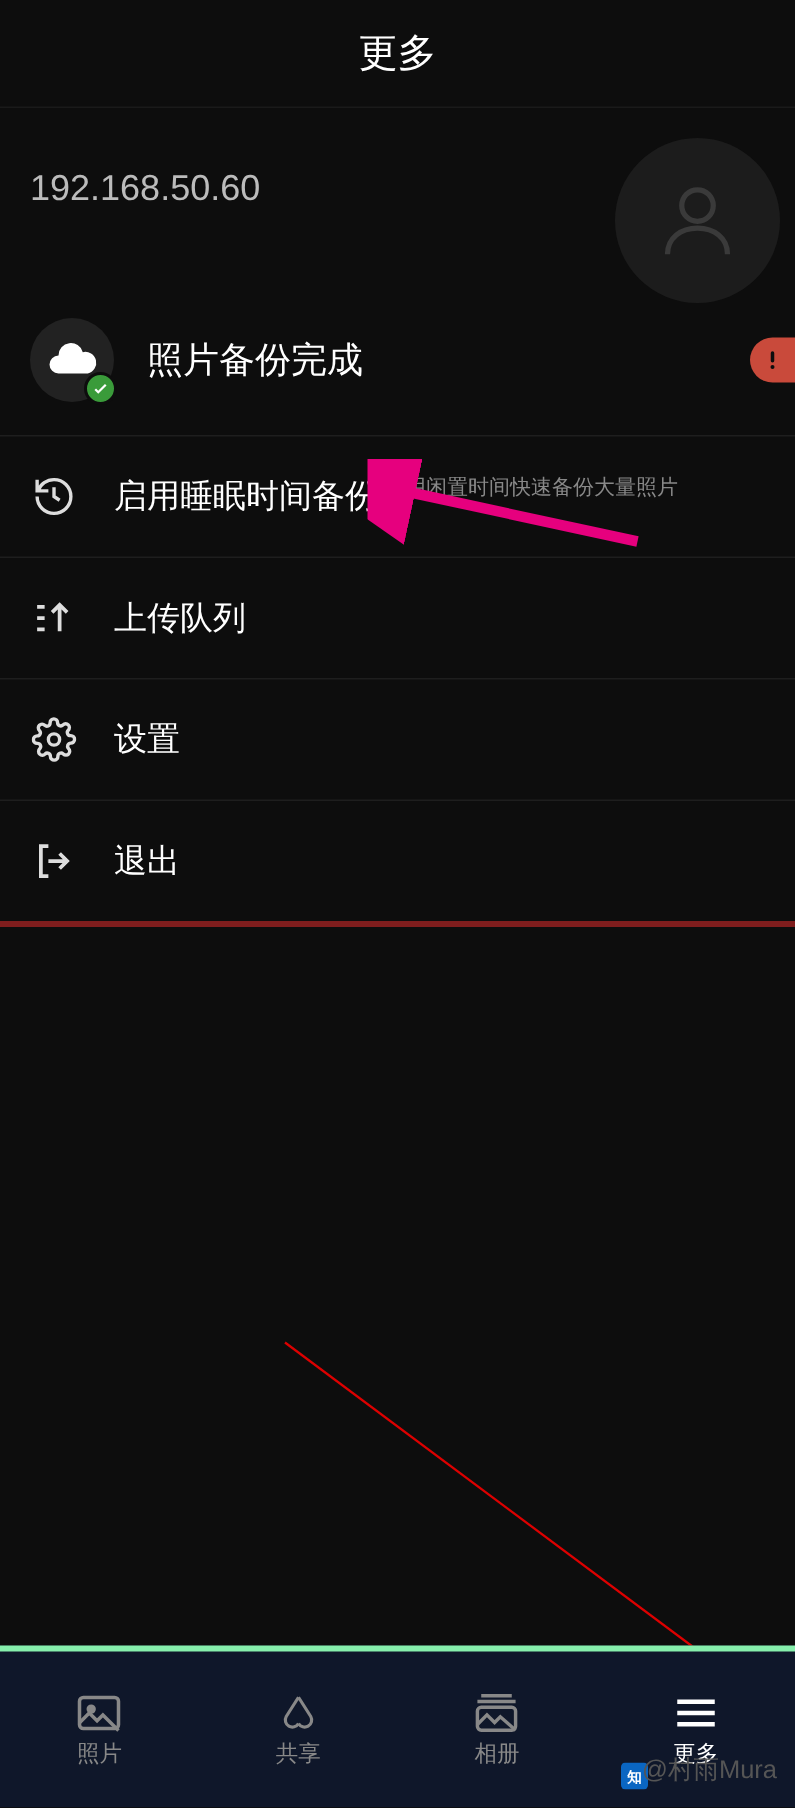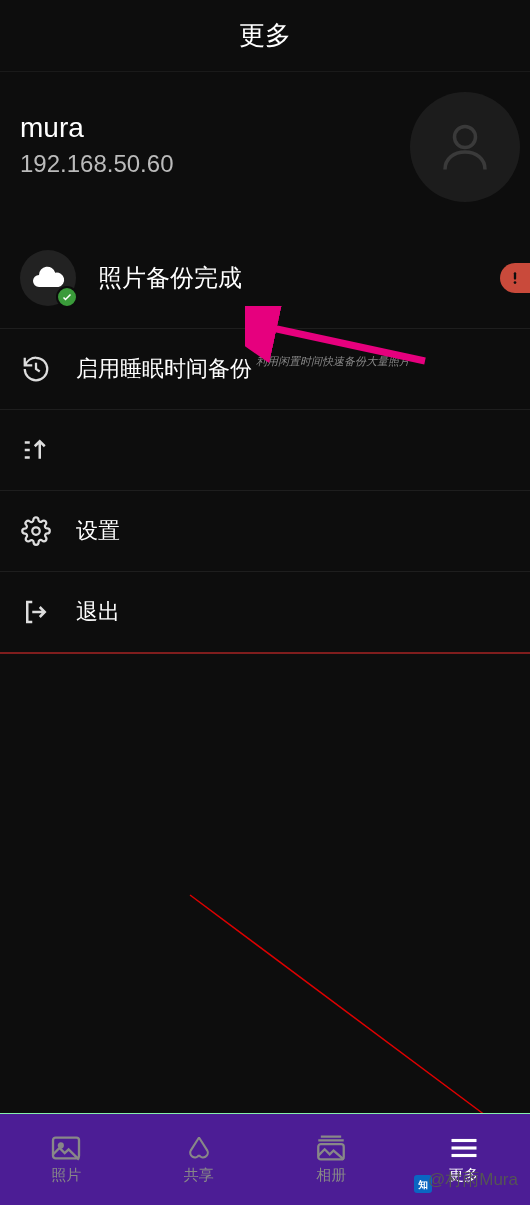--- a/index.html
+++ b/index.html
@@ -90,30 +90,30 @@
   .list-item {
     display: flex;
     align-items: center;
     padding: 24px 20px;
     gap: 24px;
     border-top: 1px solid #1e1e1e;
   }
   .list-icon { width: 32px; height: 32px; flex-shrink: 0; display:flex; align-items:center; justify-content:center; }
   .list-text { display: flex; flex-direction: row; gap: 4px; }
   .list-title { font-size: 22px; color: #fff; }
-  .list-sub { font-size: 11px; color: #888; font-style: italic; }
+  .list-sub { font-size: 14px; color: #888; }
   .bottom-nav {
     position: absolute;
     bottom: 0;
     left: 0;
     right: 0;
-    height: 92px;
-    background: #4c1d95;
-    display: flex;
-    border-top: 1px solid #86efac;
+    height: 108px;
+    background: #0f172a;
+    display: flex;
+    border-top: 4px solid #86efac;
   }
   .nav-item {
     flex: 1;
     display: flex;
     flex-direction: column;
     align-items: center;
     justify-content: center;
     gap: 4px;
     color: #888;
     position: relative;
@@ -150,21 +150,20 @@
 </style>
 </head>
 <body>
 
 <div class="header">
   <div class="header-title">更多</div>
 </div>
 
 <div class="profile">
   <div class="profile-text">
-    <div class="profile-name">mura</div>
     <div class="profile-ip">192.168.50.60</div>
   </div>
   <div class="avatar">
     <svg width="60" height="60" viewBox="0 0 24 24" fill="none" stroke="#3a3a3a" stroke-width="1.4">
       <circle cx="12" cy="8" r="4.2"></circle>
       <path d="M4 21c0-4.4 3.6-7 8-7s8 2.6 8 7"></path>
     </svg>
   </div>
 </div>
 
@@ -201,35 +200,38 @@
   </div>
 </div>
 
 <div class="list-item">
   <div class="list-icon">
     <svg width="30" height="30" viewBox="0 0 24 24" fill="none" stroke="#ddd" stroke-width="2">
       <path d="M3 6h4M3 12h4M3 18h4"></path>
       <path d="M15 19V5M11 9l4-4 4 4"></path>
     </svg>
   </div>
+  <div class="list-text">
+    <div class="list-title">上传队列</div>
+  </div>
 </div>
 
 <div class="list-item">
   <div class="list-icon">
     <svg width="30" height="30" viewBox="0 0 24 24" fill="none" stroke="#ddd" stroke-width="1.8">
       <circle cx="12" cy="12" r="3"></circle>
       <path d="M19.4 15a1.65 1.65 0 00.33 1.82l.06.06a2 2 0 11-2.83 2.83l-.06-.06a1.65 1.65 0 00-1.82-.33 1.65 1.65 0 00-1 1.51V21a2 2 0 01-4 0v-.09a1.65 1.65 0 00-1-1.51 1.65 1.65 0 00-1.82.33l-.06.06a2 2 0 11-2.83-2.83l.06-.06a1.65 1.65 0 00.33-1.82 1.65 1.65 0 00-1.51-1H3a2 2 0 010-4h.09a1.65 1.65 0 001.51-1 1.65 1.65 0 00-.33-1.82l-.06-.06a2 2 0 012.83-2.83l.06.06a1.65 1.65 0 001.82.33h0a1.65 1.65 0 001-1.51V3a2 2 0 014 0v.09a1.65 1.65 0 001 1.51h0a1.65 1.65 0 001.82-.33l.06-.06a2 2 0 012.83 2.83l-.06.06a1.65 1.65 0 00-.33 1.82v0a1.65 1.65 0 001.51 1H21a2 2 0 010 4h-.09a1.65 1.65 0 00-1.51 1z"></path>
     </svg>
   </div>
   <div class="list-text">
     <div class="list-title">设置</div>
   </div>
 </div>
 
-<div class="list-item" style="border-bottom:2px solid #7f1d1d">
+<div class="list-item" style="border-bottom:4px solid #7f1d1d">
   <div class="list-icon">
     <svg width="30" height="30" viewBox="0 0 24 24" fill="none" stroke="#ddd" stroke-width="2">
       <path d="M9 4h-4v16h4"></path>
       <path d="M15 8l4 4-4 4M19 12H9"></path>
     </svg>
   </div>
   <div class="list-text">
     <div class="list-title">退出</div>
   </div>
 </div>

